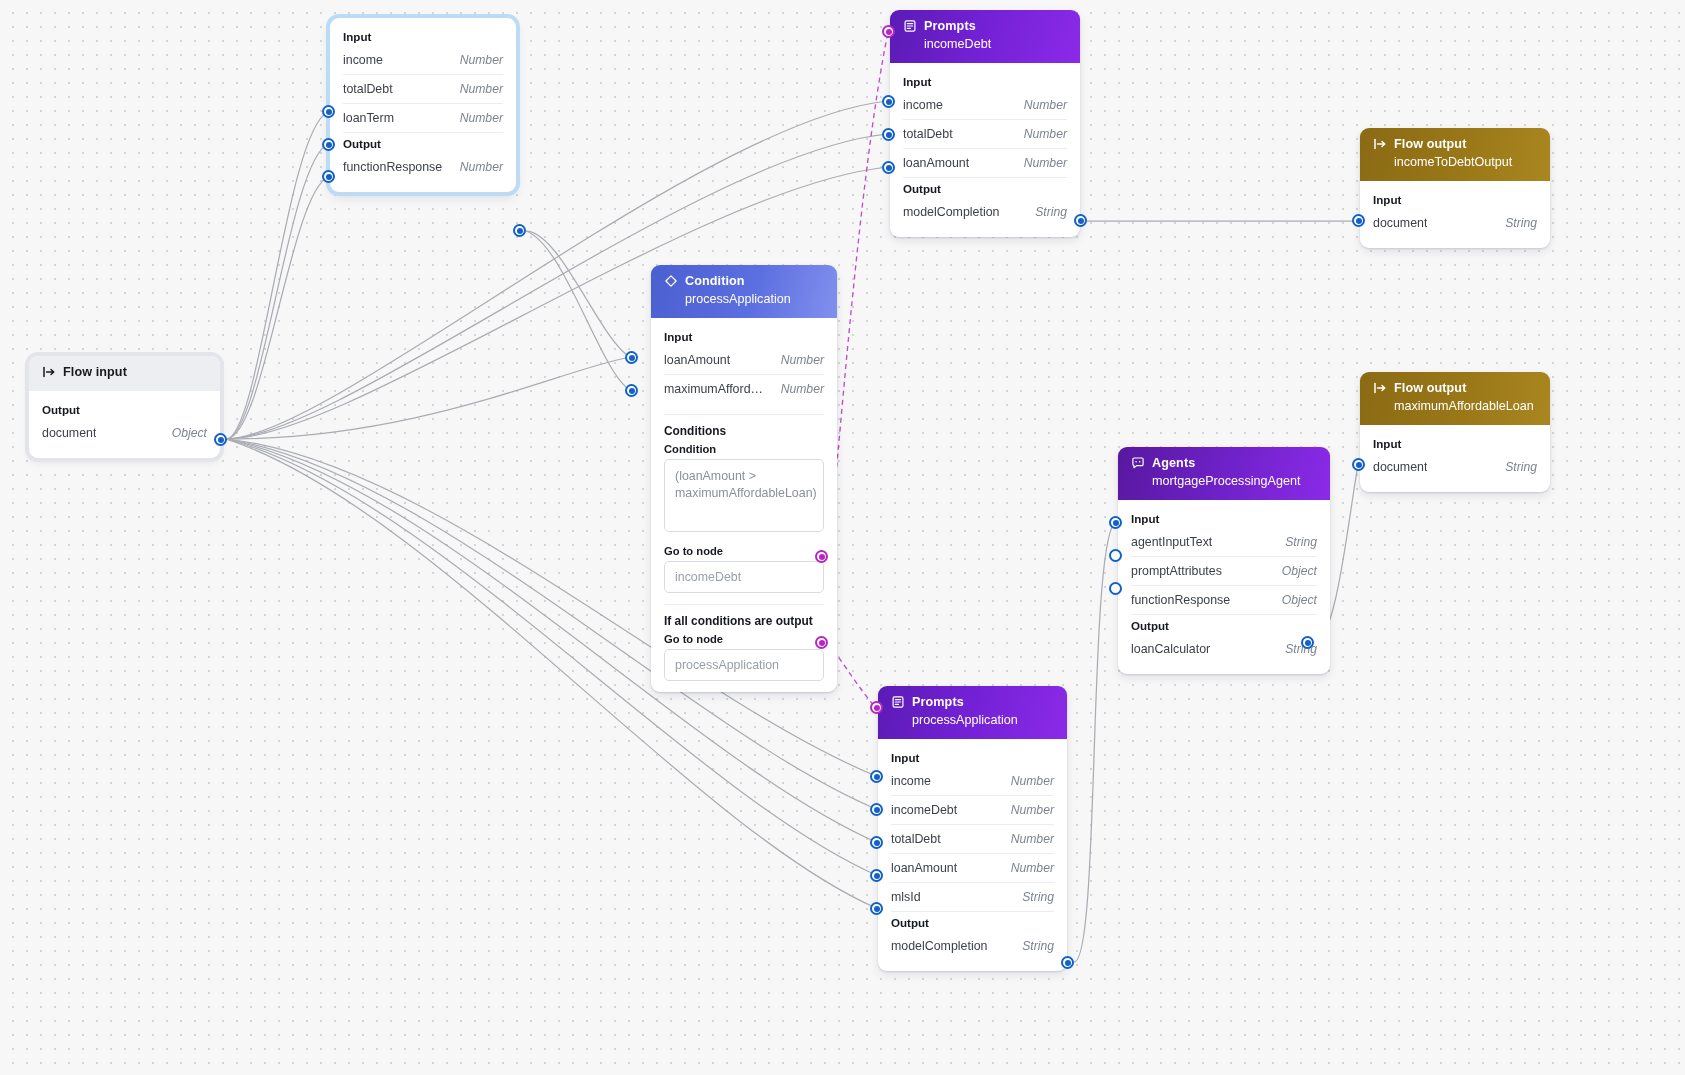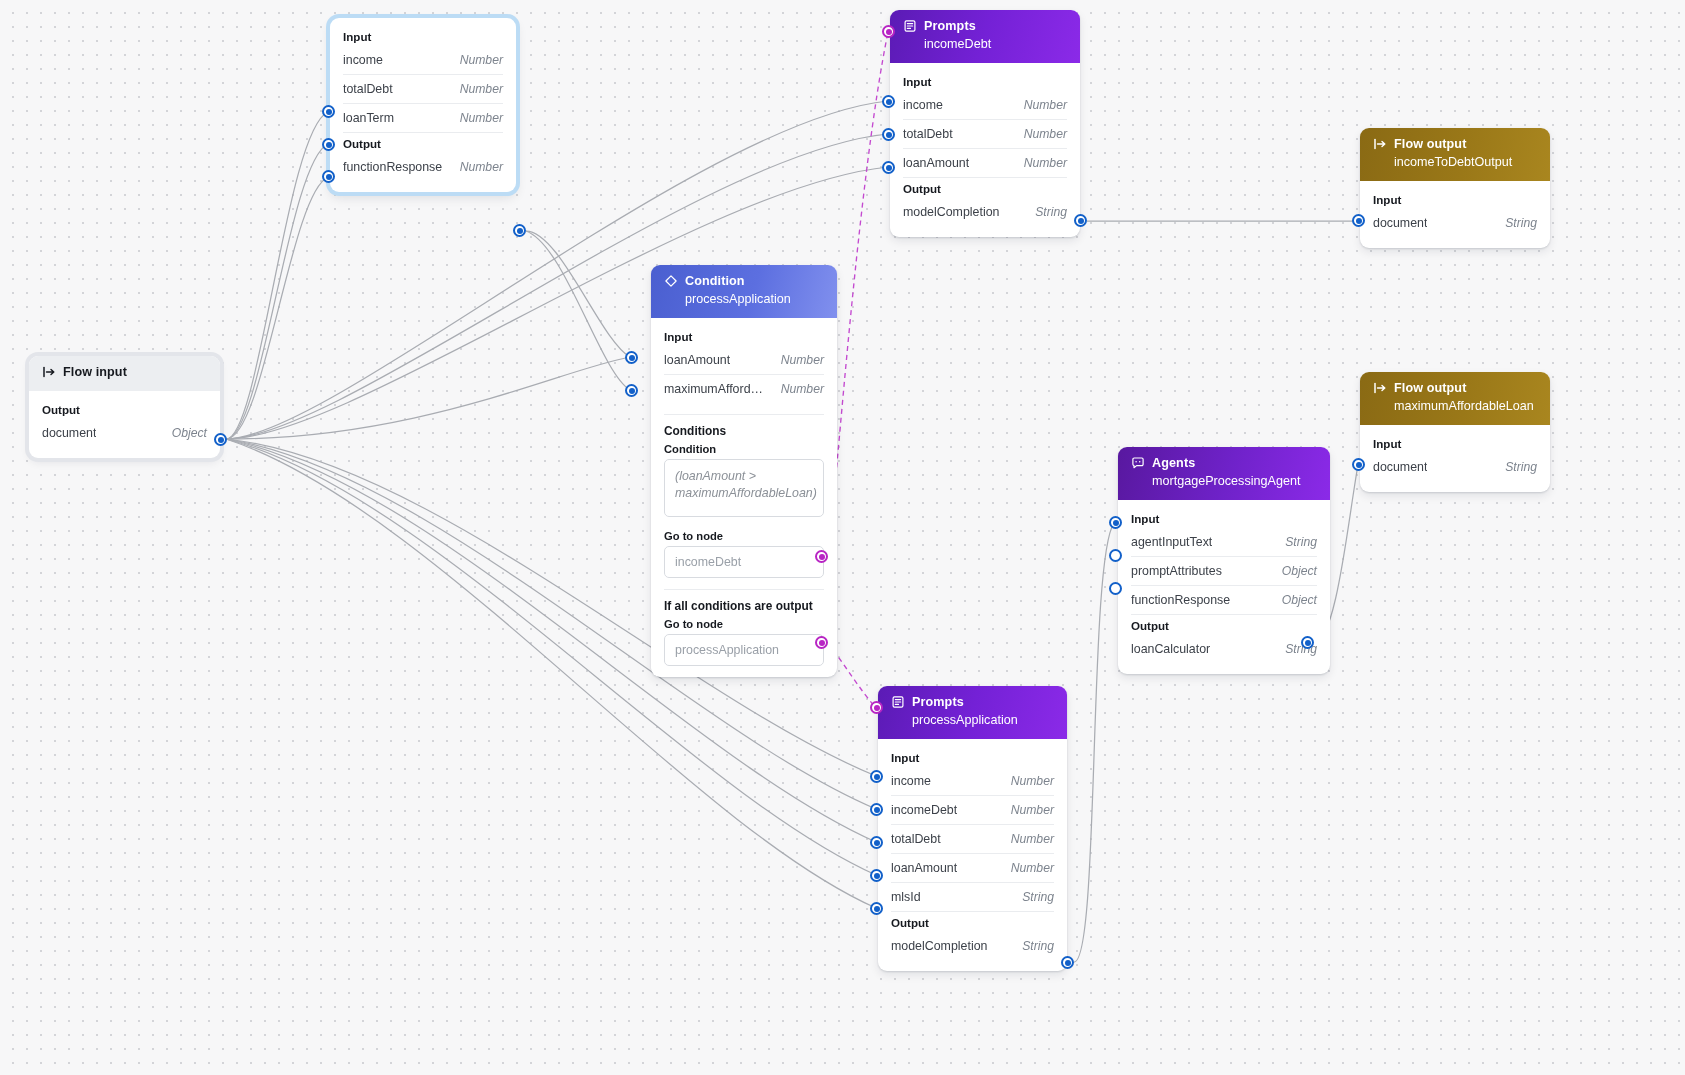--- a/index.html
+++ b/index.html
@@ -48,21 +48,21 @@
   .port.blue{border:2.2px solid #1260c9;}
   .port.blue.filled::after{content:"";position:absolute;left:2.3px;top:2.3px;
         width:6.2px;height:6.2px;border-radius:50%;background:#1260c9;}
   .port.mag{border:2.2px solid #b825c4;}
   .port.mag.filled::after{content:"";position:absolute;left:2.3px;top:2.3px;
         width:6.2px;height:6.2px;border-radius:50%;background:#b825c4;}
 
   .sub{font-size:11.2px;font-weight:700;color:#16191f;margin:2px 0 4px 0;}
   .fieldbox{border:1px solid #d8dbe0;border-radius:5px;background:#fff;
             font-size:12.4px;color:#9aa0a8;padding:8px 10px;box-sizing:border-box;}
-  .fieldbox.ta{height:58px;font-style:italic;line-height:1.42;overflow:hidden;color:#8b9097;}
+  .fieldbox.ta{height:73px;line-height:1.42;overflow:hidden;color:#8b9097;}
   .hr{border-top:1px solid #eaecef;margin:11px 0 9px 0;}
   .grp{font-size:11.9px;font-weight:700;color:#16191f;margin:0 0 5px 0;}
 </style>
 </head>
 <body>
 
 <svg id="edges">
   <g fill="none" stroke="#a9acb2" stroke-width="1.25">
 
     <path d="M226,439 C260,439 286,130 328,112"></path>

